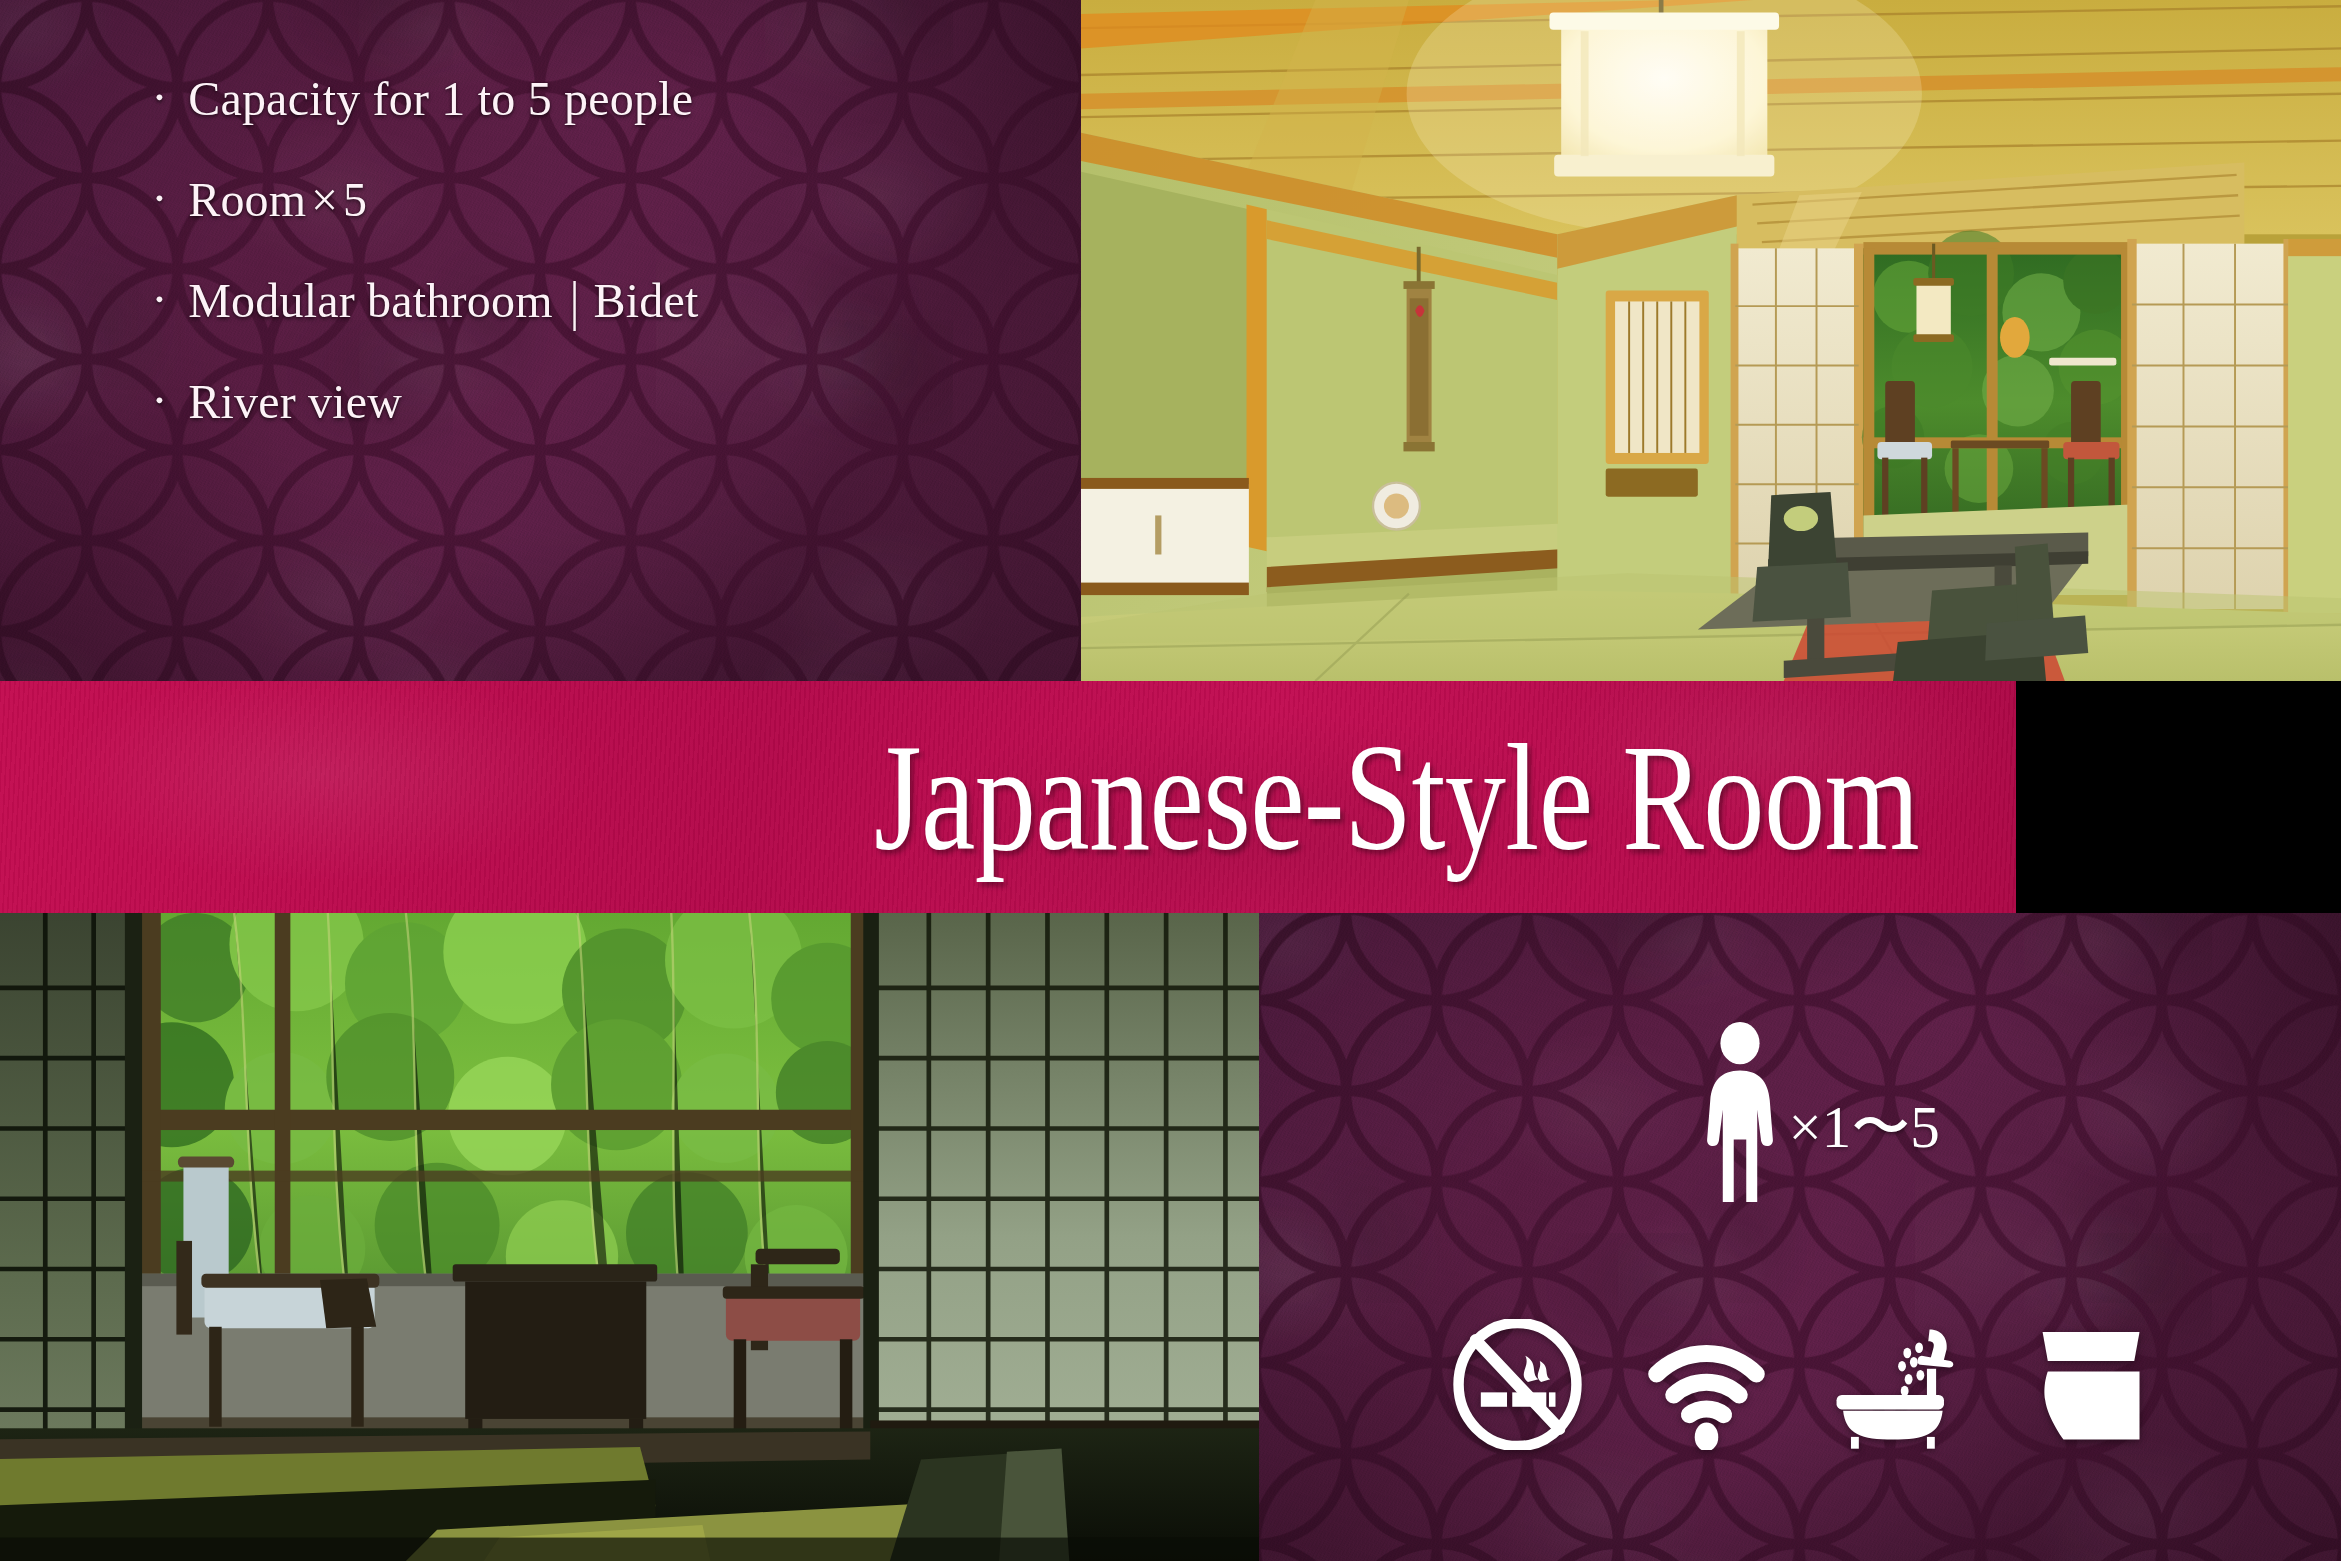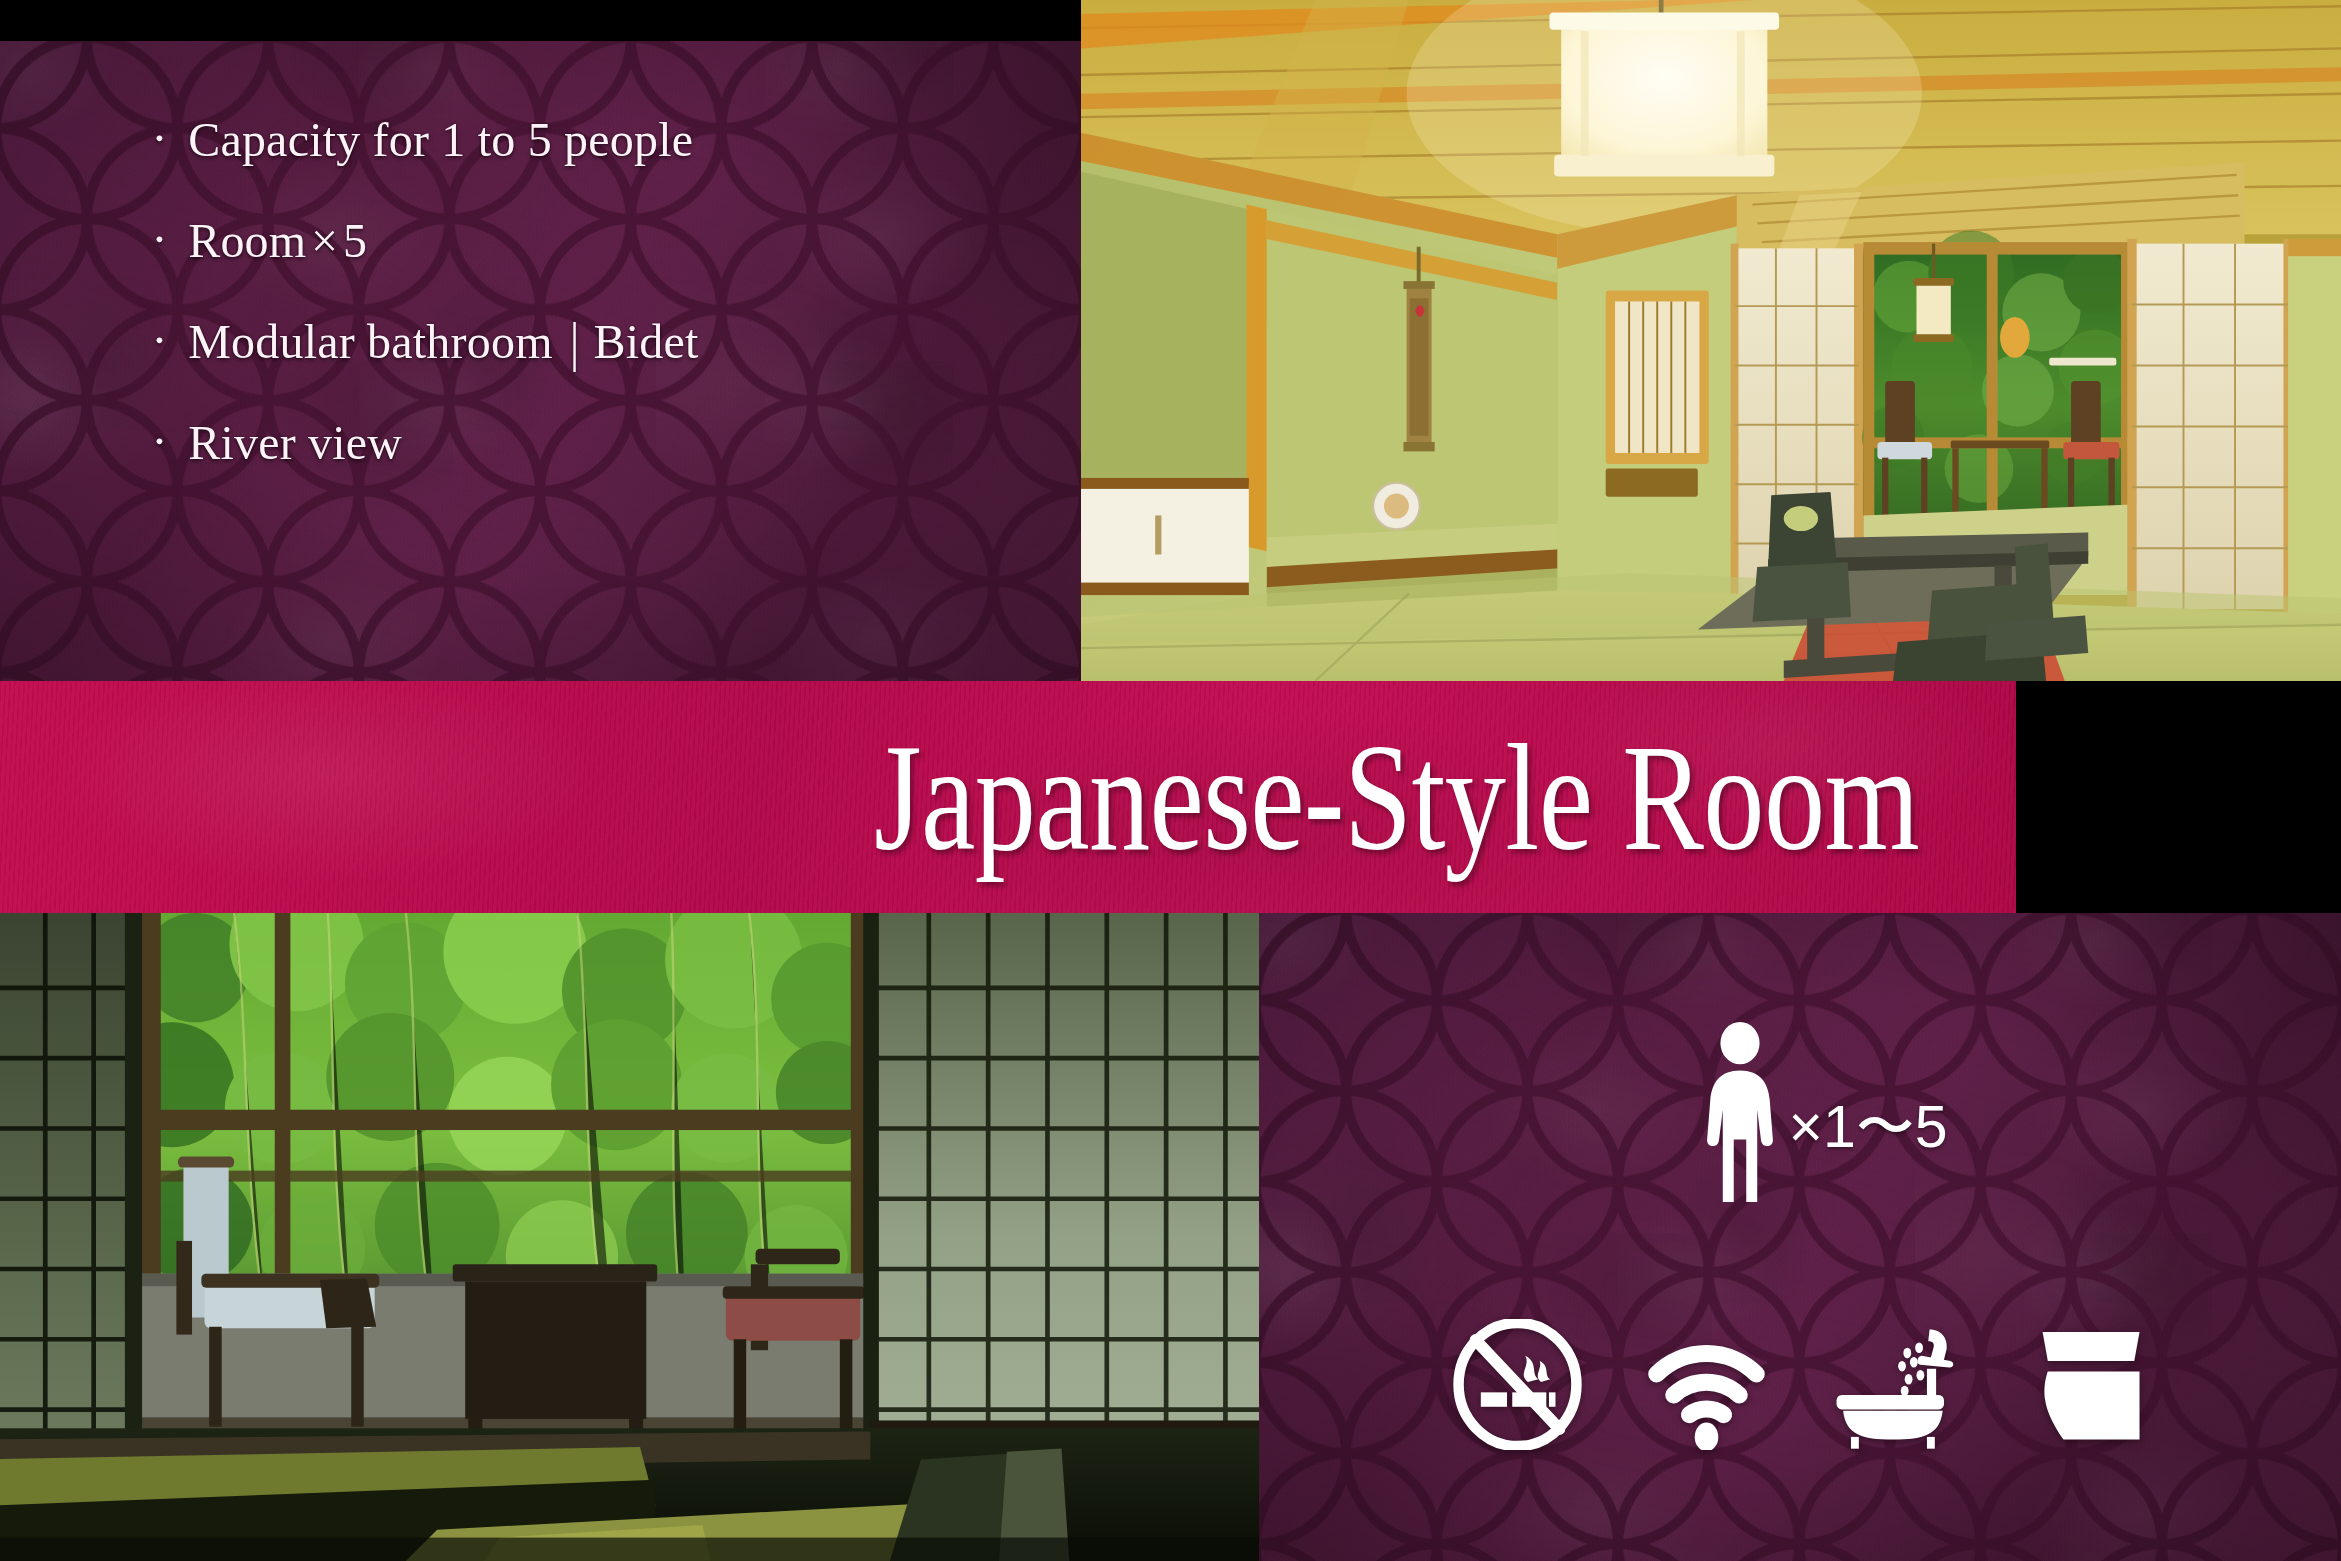--- a/index.html
+++ b/index.html
@@ -53,21 +53,21 @@
   .pattern-panel .shippou svg { display: block; width: 100%; height: 100%; }
   .pattern-panel .vig {
     position: absolute; inset: 0;
     background: radial-gradient(ellipse at 50% 45%, rgba(0,0,0,0) 42%, rgba(0,0,0,.30) 100%);
     pointer-events: none;
   }
   .panel-content { position: relative; z-index: 5; }
 
   
   #features-panel {
-    left: 0; top: 0; width: 1081px; height: 681px; margin-top: 41px;
+    left: 0; top: 0; width: 1081px; height: 681px;
   }
   .feature-list {
     position: absolute;
     left: 141px; top: 75px;
     width: 929px;
   }
   .feature-item {
     color: #fdf2f7;
     font-size: 48px;
     line-height: 1;
@@ -151,21 +151,21 @@
     width: 1083px; height: 648px;
   }
   .capacity-row {
     position: absolute;
     left: 445px; top: 109px;
     display: flex;
     align-items: flex-end;
   }
   .capacity-row .person-ico { width: 72px; height: 180px; display: block; }
   .capacity-row .cap-text {
-    font-family: Liberation Sans, sans-serif;
+    font-family: Liberation Serif, serif;
     color: #ffffff;
     font-size: 59px;
     line-height: 1;
     margin-left: 12.5px;
     margin-bottom: 45px;
     white-space: nowrap;
     text-shadow: 0 1.6px 3.9px rgba(0,0,0,.45);
   }
   .amenity-row {
     position: absolute;

